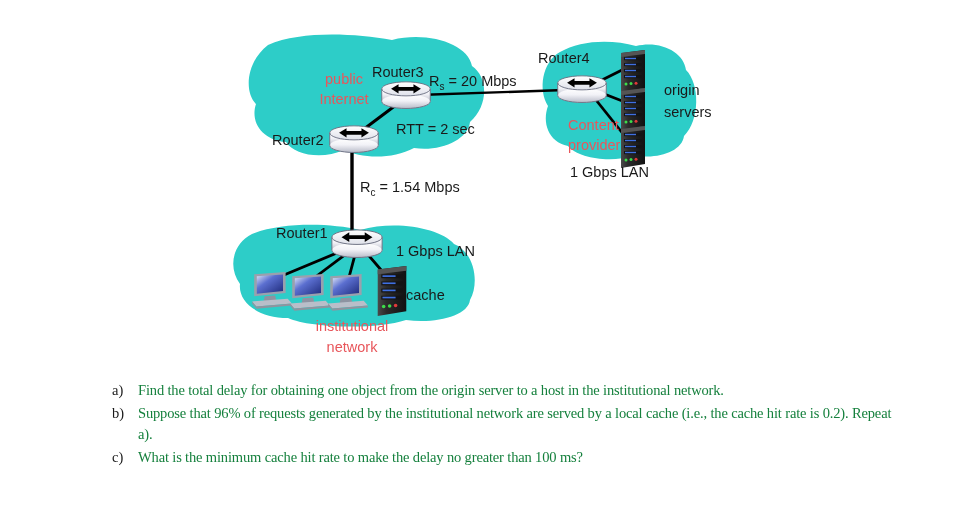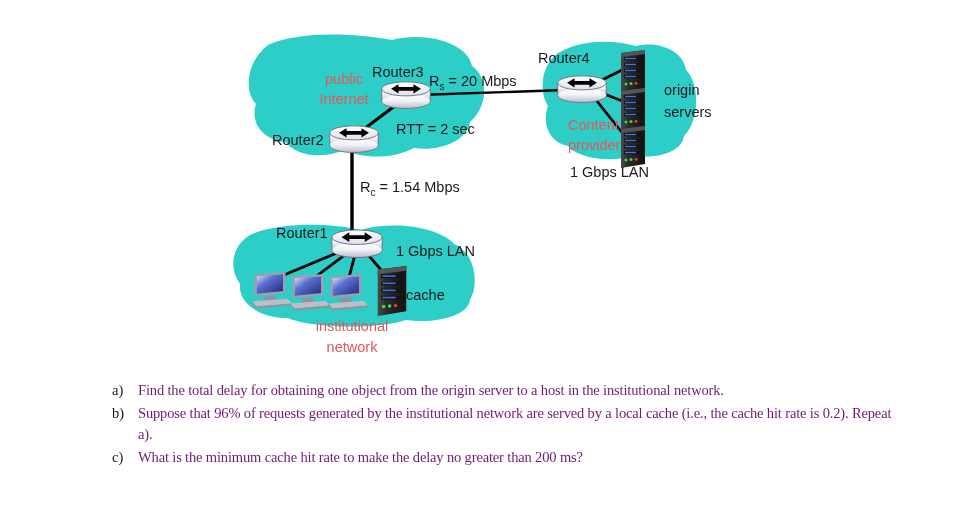--- a/index.html
+++ b/index.html
@@ -59,21 +59,21 @@
     flex: 0 0 26px;
     font-size: 14.5px;
     line-height: 21px;
     color: #1a1a1a;
     font-family: "Liberation Serif", serif;
   }
   .q-text {
     flex: 1 1 auto;
     font-size: 14.5px;
     line-height: 21px;
-    color: #701a75;
+    color: #15803d;
     font-family: "Liberation Serif", serif;
     letter-spacing: -0.15px;
   }
 </style>
 </head>
 <body>
 
 <div id="figure">
 <svg width="976" height="370" viewBox="0 0 976 370" xmlns="http://www.w3.org/2000/svg">
   <defs>
@@ -254,15 +254,15 @@
   <div class="q-row">
     <div class="q-marker">a)</div>
     <div class="q-text">Find the total delay for obtaining one object from the origin server to a host in the institutional network.</div>
   </div>
   <div class="q-row">
     <div class="q-marker">b)</div>
     <div class="q-text">Suppose that 96% of requests generated by the institutional network are served by a local cache (i.e., the cache hit rate is 0.2). Repeat a).</div>
   </div>
   <div class="q-row">
     <div class="q-marker">c)</div>
-    <div class="q-text">What is the minimum cache hit rate to make the delay no greater than 200 ms?</div>
+    <div class="q-text">What is the minimum cache hit rate to make the delay no greater than 100 ms?</div>
   </div>
 </div>
 
 </body></html>

